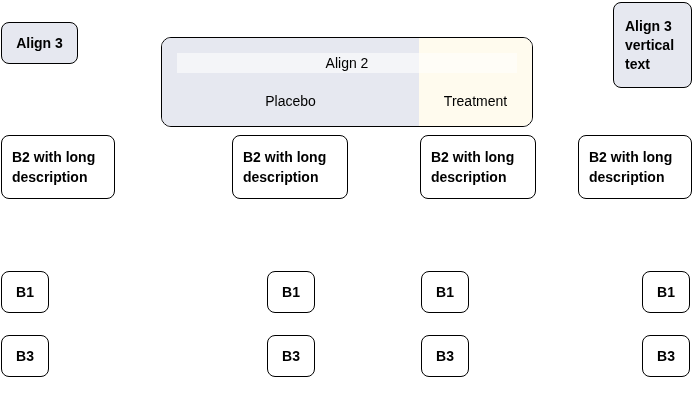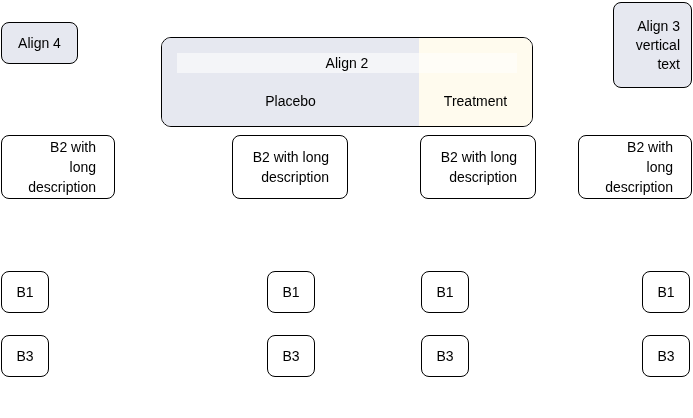--- a/index.html
+++ b/index.html
@@ -19,24 +19,25 @@
   }
   .box {
     position: absolute;
     box-sizing: border-box;
     border: 1.5px solid var(--border, #000000);
     border-radius: 8px;
     background: #ffffff;
     display: flex;
     align-items: center;
     justify-content: center;
-    text-align: right;
+    text-align: left;
+    font-weight: bold;
   }
   .grey { background: var(--panel_fill, #e6e8f0); }
-  .b2box { line-height: 20px; padding: 0 18px; }
+  .b2box { line-height: 20px; padding: 0 10px; }
   .align3box { line-height: 19px; padding: 0 11px; }
   .bigbox {
     position: absolute;
     box-sizing: border-box;
     border: 1.5px solid var(--border, #000000);
     border-radius: 10px;
     overflow: hidden;
     background: var(--panel_fill, #e6e8f0);
   }
   .panel {
@@ -63,21 +64,21 @@
     text-align: center;
   }
   .lbl { display: inline-block; }
 </style>
 </head>
 <body>
 
 <div class="canvas">
 
   <div class="box grey" style="left:1px; top:22px; width:77px; height:42px;">
-    <span class="lbl">Align 4</span>
+    <span class="lbl">Align 3</span>
   </div>
 
   <div class="bigbox" style="left:161px; top:37px; width:372px; height:90px;">
     <div class="panel" style="left:0; width:257px; background:var(--panel_fill,#e6e8f0);"></div>
     <div class="panel" style="left:257px; width:115px; background:var(--cream_fill,#fffbee);"></div>
     <div class="strip">
       <span class="lbl">Align 2</span>
     </div>
     <div class="seclabel" style="left:257px; width:113px;">Treatment</div>
     <div class="seclabel" style="left:0; width:257px;">Placebo</div>

